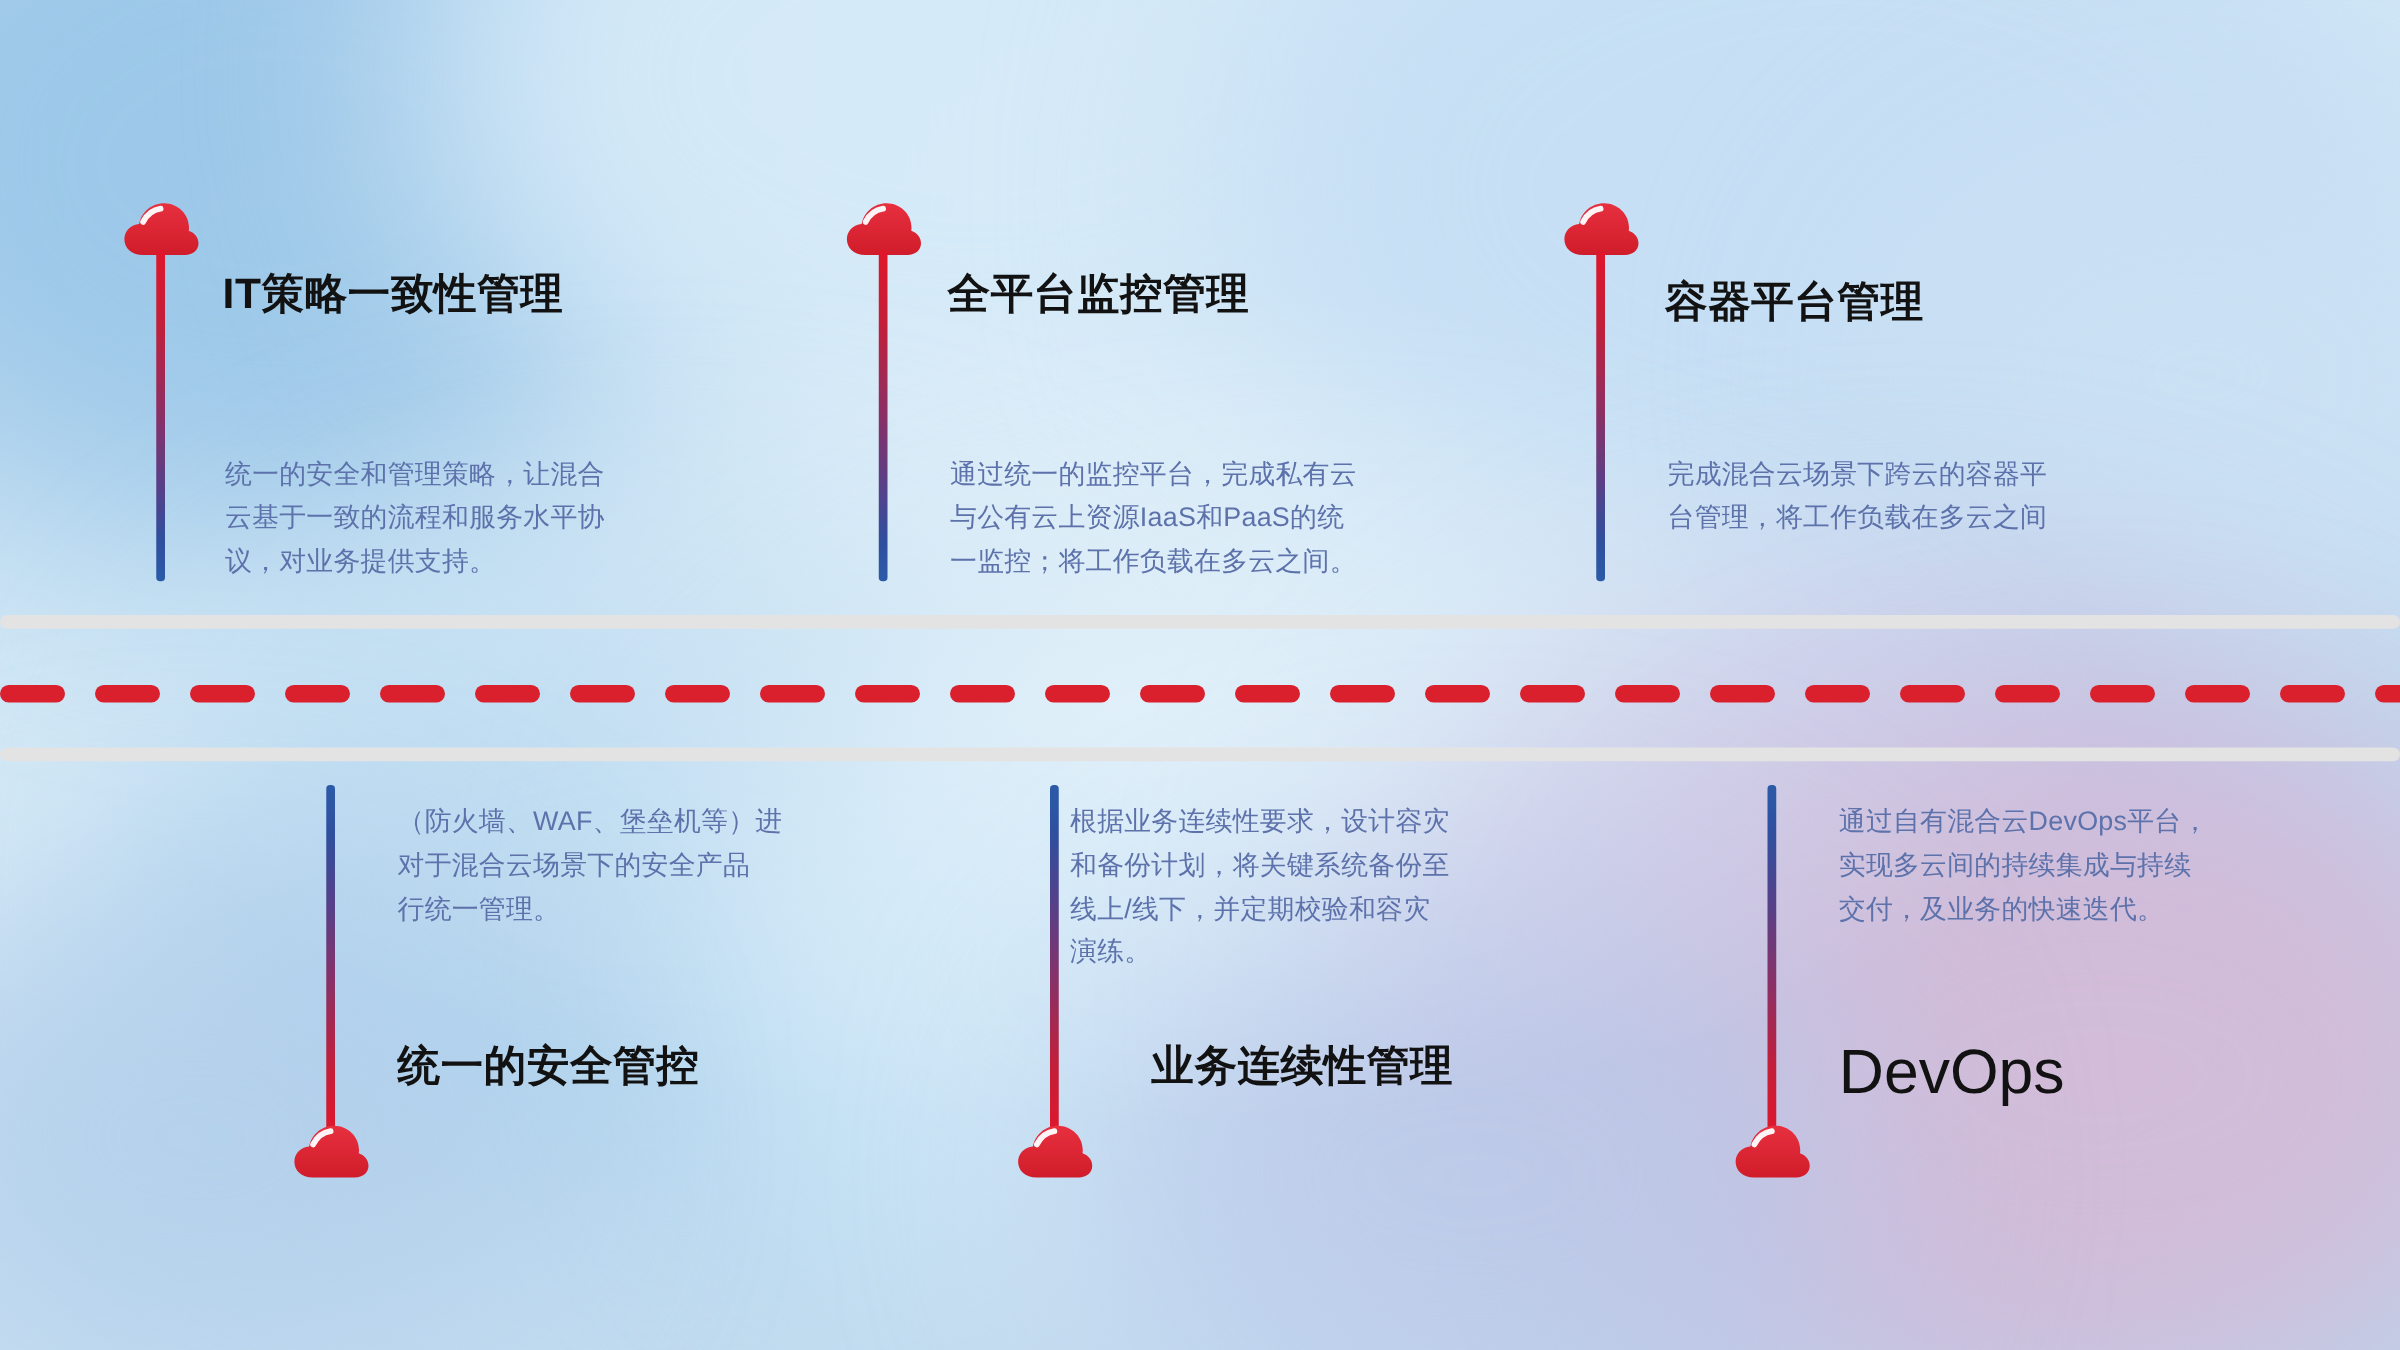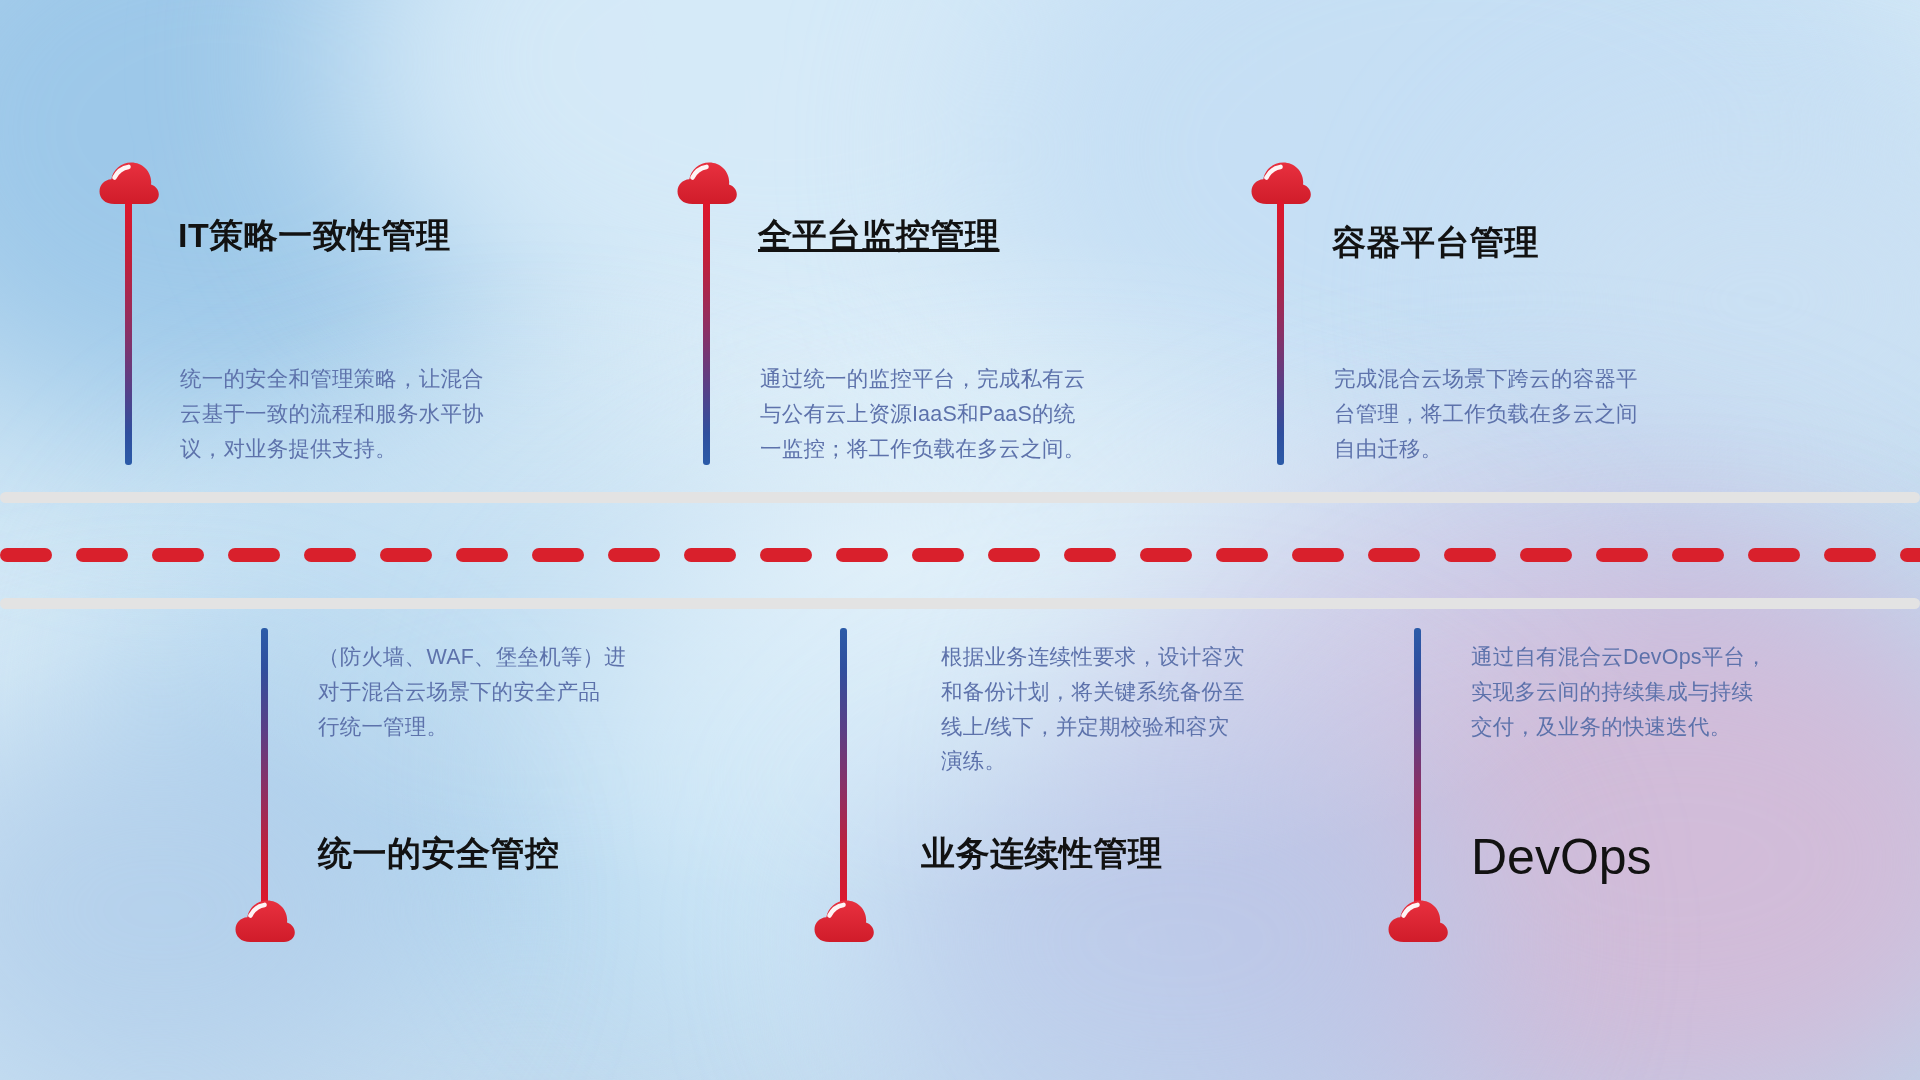--- a/index.html
+++ b/index.html
@@ -168,21 +168,21 @@
         <linearGradient id="cg2" x1="0" y1="0" x2="0" y2="1">
           <stop offset="0" stop-color="#E8303F"></stop>
               <stop offset="1" stop-color="#D01C2A"></stop>
         </linearGradient>
           </defs>
         <path d="M16.5 44 C6.8 44 1.5 38.2 1.5 31.4 C1.5 24.9 6.6 19.6 13.3 19.2 C15.1 9.6 23.2 2.5 33.2 2.5 C44.3 2.5 53.2 11.2 53.2 22 C53.2 22.9 53.1 23.8 53 24.6 C57.9 26.2 60.8 30.2 60.8 34.6 C60.8 40 56.2 44 50 44 Z" fill="url(#cg2)"></path>
         <path d="M16.5 17.5 C19.5 11.5 24.5 7.8 30.5 6.9" stroke="#ffffff" stroke-width="4.6" stroke-linecap="round" fill="none" opacity=".95"></path>
       </svg>
     </div>
     <div class="stem" style="left:703px;top:200px;height:265px;background:linear-gradient(180deg,#E0162B 0%,#C31F39 22%,#8E2F63 48%,#5A3F86 70%,#2F4F9E 88%,#2B5BA8 100%);"></div>
-    <div class="title" style="left:758px;top:217px;text-decoration:underline;">全平台监控管理</div>
+    <div class="title" style="left:758px;top:217px;">全平台监控管理</div>
     <div class="body" style="left:760px;top:362px;width:420px;">
       <span class="ln">通过统一的监控平台，完成私有云</span>
       <span class="ln">与公有云上资源IaaS和PaaS的统</span>
       <span class="ln">一监控；将工作负载在多云之间。</span>
     </div>
   </div>
 
   <div class="col">
     <div class="cloud" style="left:1250px;top:160px;">
       <svg viewBox="0 0 62 46">
@@ -194,21 +194,20 @@
           </defs>
         <path d="M16.5 44 C6.8 44 1.5 38.2 1.5 31.4 C1.5 24.9 6.6 19.6 13.3 19.2 C15.1 9.6 23.2 2.5 33.2 2.5 C44.3 2.5 53.2 11.2 53.2 22 C53.2 22.9 53.1 23.8 53 24.6 C57.9 26.2 60.8 30.2 60.8 34.6 C60.8 40 56.2 44 50 44 Z" fill="url(#cg3)"></path>
         <path d="M16.5 17.5 C19.5 11.5 24.5 7.8 30.5 6.9" stroke="#ffffff" stroke-width="4.6" stroke-linecap="round" fill="none" opacity=".95"></path>
       </svg>
     </div>
     <div class="stem" style="left:1277px;top:200px;height:265px;background:linear-gradient(180deg,#E0162B 0%,#C31F39 22%,#8E2F63 48%,#5A3F86 70%,#2F4F9E 88%,#2B5BA8 100%);"></div>
     <div class="title" style="left:1332px;top:224px;">容器平台管理</div>
     <div class="body" style="left:1334px;top:362px;width:420px;">
       <span class="ln">完成混合云场景下跨云的容器平</span>
       <span class="ln">台管理，将工作负载在多云之间</span>
-      <span class="ln">自由迁移。</span>
     </div>
   </div>
 
   <div class="col">
     <div class="stem" style="left:261px;top:628px;height:282px;background:linear-gradient(180deg,#2B5BA8 0%,#2F4F9E 14%,#5A3F86 36%,#8E2F63 58%,#C31F39 80%,#E0162B 100%);"></div>
     <div class="cloud" style="left:234px;top:898px;">
       <svg viewBox="0 0 62 46">
           <defs>
         <linearGradient id="cg4" x1="0" y1="0" x2="0" y2="1">
           <stop offset="0" stop-color="#E8303F"></stop>
@@ -234,21 +233,21 @@
           <defs>
         <linearGradient id="cg5" x1="0" y1="0" x2="0" y2="1">
           <stop offset="0" stop-color="#E8303F"></stop>
               <stop offset="1" stop-color="#D01C2A"></stop>
         </linearGradient>
           </defs>
         <path d="M16.5 44 C6.8 44 1.5 38.2 1.5 31.4 C1.5 24.9 6.6 19.6 13.3 19.2 C15.1 9.6 23.2 2.5 33.2 2.5 C44.3 2.5 53.2 11.2 53.2 22 C53.2 22.9 53.1 23.8 53 24.6 C57.9 26.2 60.8 30.2 60.8 34.6 C60.8 40 56.2 44 50 44 Z" fill="url(#cg5)"></path>
         <path d="M16.5 17.5 C19.5 11.5 24.5 7.8 30.5 6.9" stroke="#ffffff" stroke-width="4.6" stroke-linecap="round" fill="none" opacity=".95"></path>
       </svg>
     </div>
-    <div class="body" style="left:941px;top:640px;width:420px;">
+    <div class="body" style="left:856px;top:640px;width:420px;">
       <span class="ln">根据业务连续性要求，设计容灾</span>
       <span class="ln">和备份计划，将关键系统备份至</span>
       <span class="ln">线上/线下，并定期校验和容灾</span>
       <span class="ln">演练。</span>
     </div>
     <div class="title" style="left:897px;top:835px;margin-left:24px;">业务连续性管理</div>
   </div>
 
   <div class="col">
     <div class="stem" style="left:1414px;top:628px;height:282px;background:linear-gradient(180deg,#2B5BA8 0%,#2F4F9E 14%,#5A3F86 36%,#8E2F63 58%,#C31F39 80%,#E0162B 100%);"></div>

